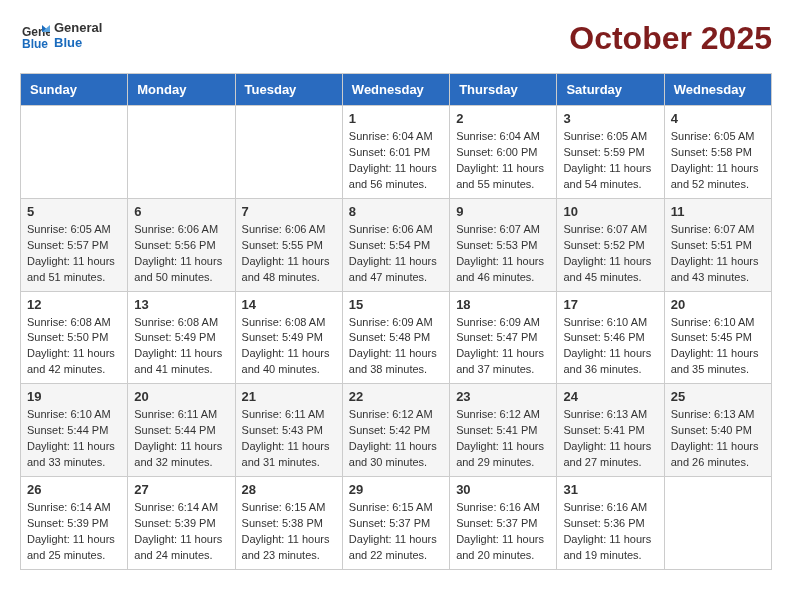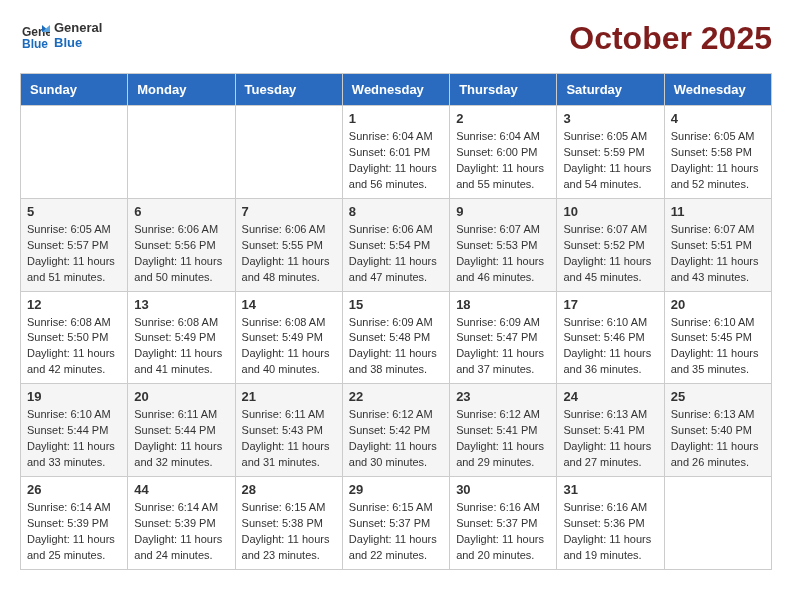--- a/index.html
+++ b/index.html
@@ -224,21 +224,21 @@
           <span class="day-num">25</span>
           <div class="day-info">Sunrise: 6:13 AM<br>Sunset: 5:40 PM<br>Daylight: 11 hours and 26 minutes.</div>
         </td>
       </tr>
       <tr>
         <td class="row-white">
           <span class="day-num">26</span>
           <div class="day-info">Sunrise: 6:14 AM<br>Sunset: 5:39 PM<br>Daylight: 11 hours and 25 minutes.</div>
         </td>
         <td class="row-white">
-          <span class="day-num">44</span>
+          <span class="day-num">27</span>
           <div class="day-info">Sunrise: 6:14 AM<br>Sunset: 5:39 PM<br>Daylight: 11 hours and 24 minutes.</div>
         </td>
         <td class="row-white">
           <span class="day-num">28</span>
           <div class="day-info">Sunrise: 6:15 AM<br>Sunset: 5:38 PM<br>Daylight: 11 hours and 23 minutes.</div>
         </td>
         <td class="row-white">
           <span class="day-num">29</span>
           <div class="day-info">Sunrise: 6:15 AM<br>Sunset: 5:37 PM<br>Daylight: 11 hours and 22 minutes.</div>
         </td>

